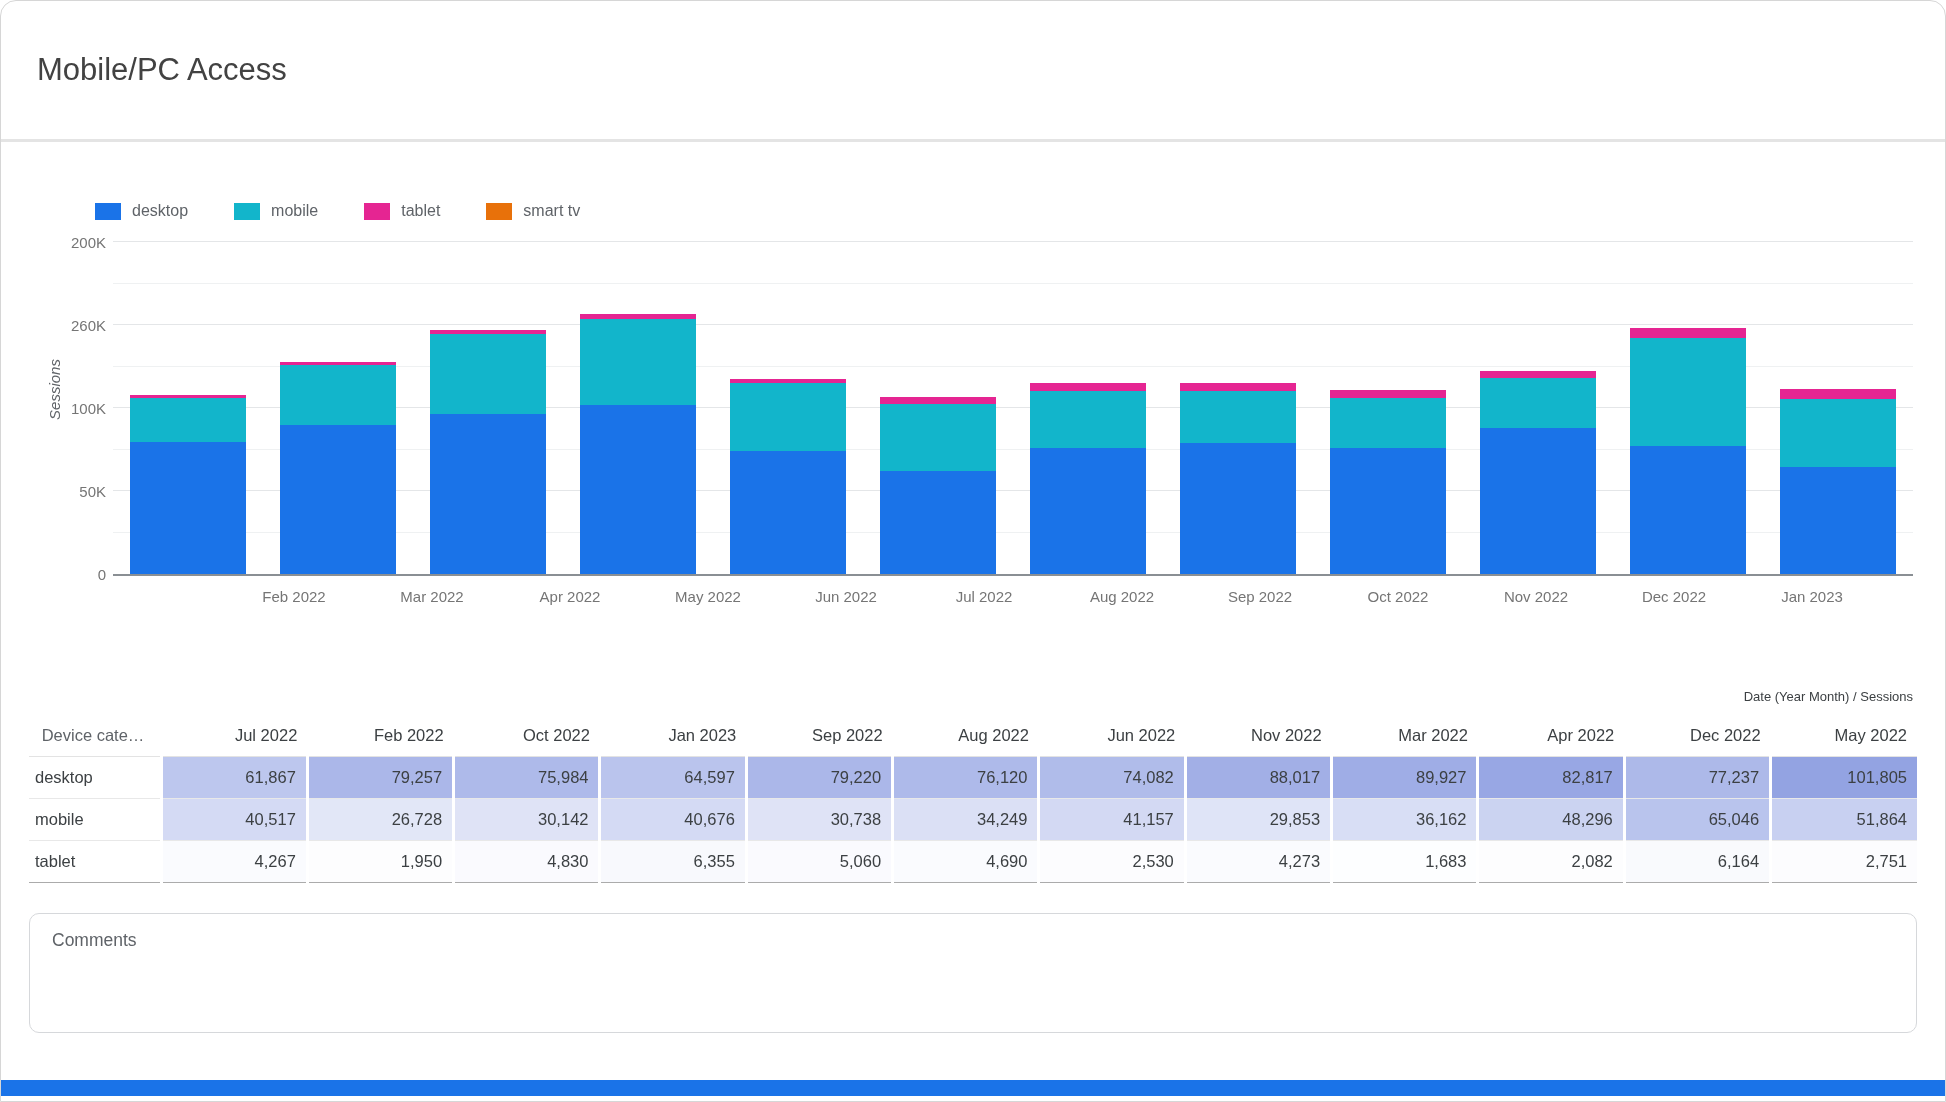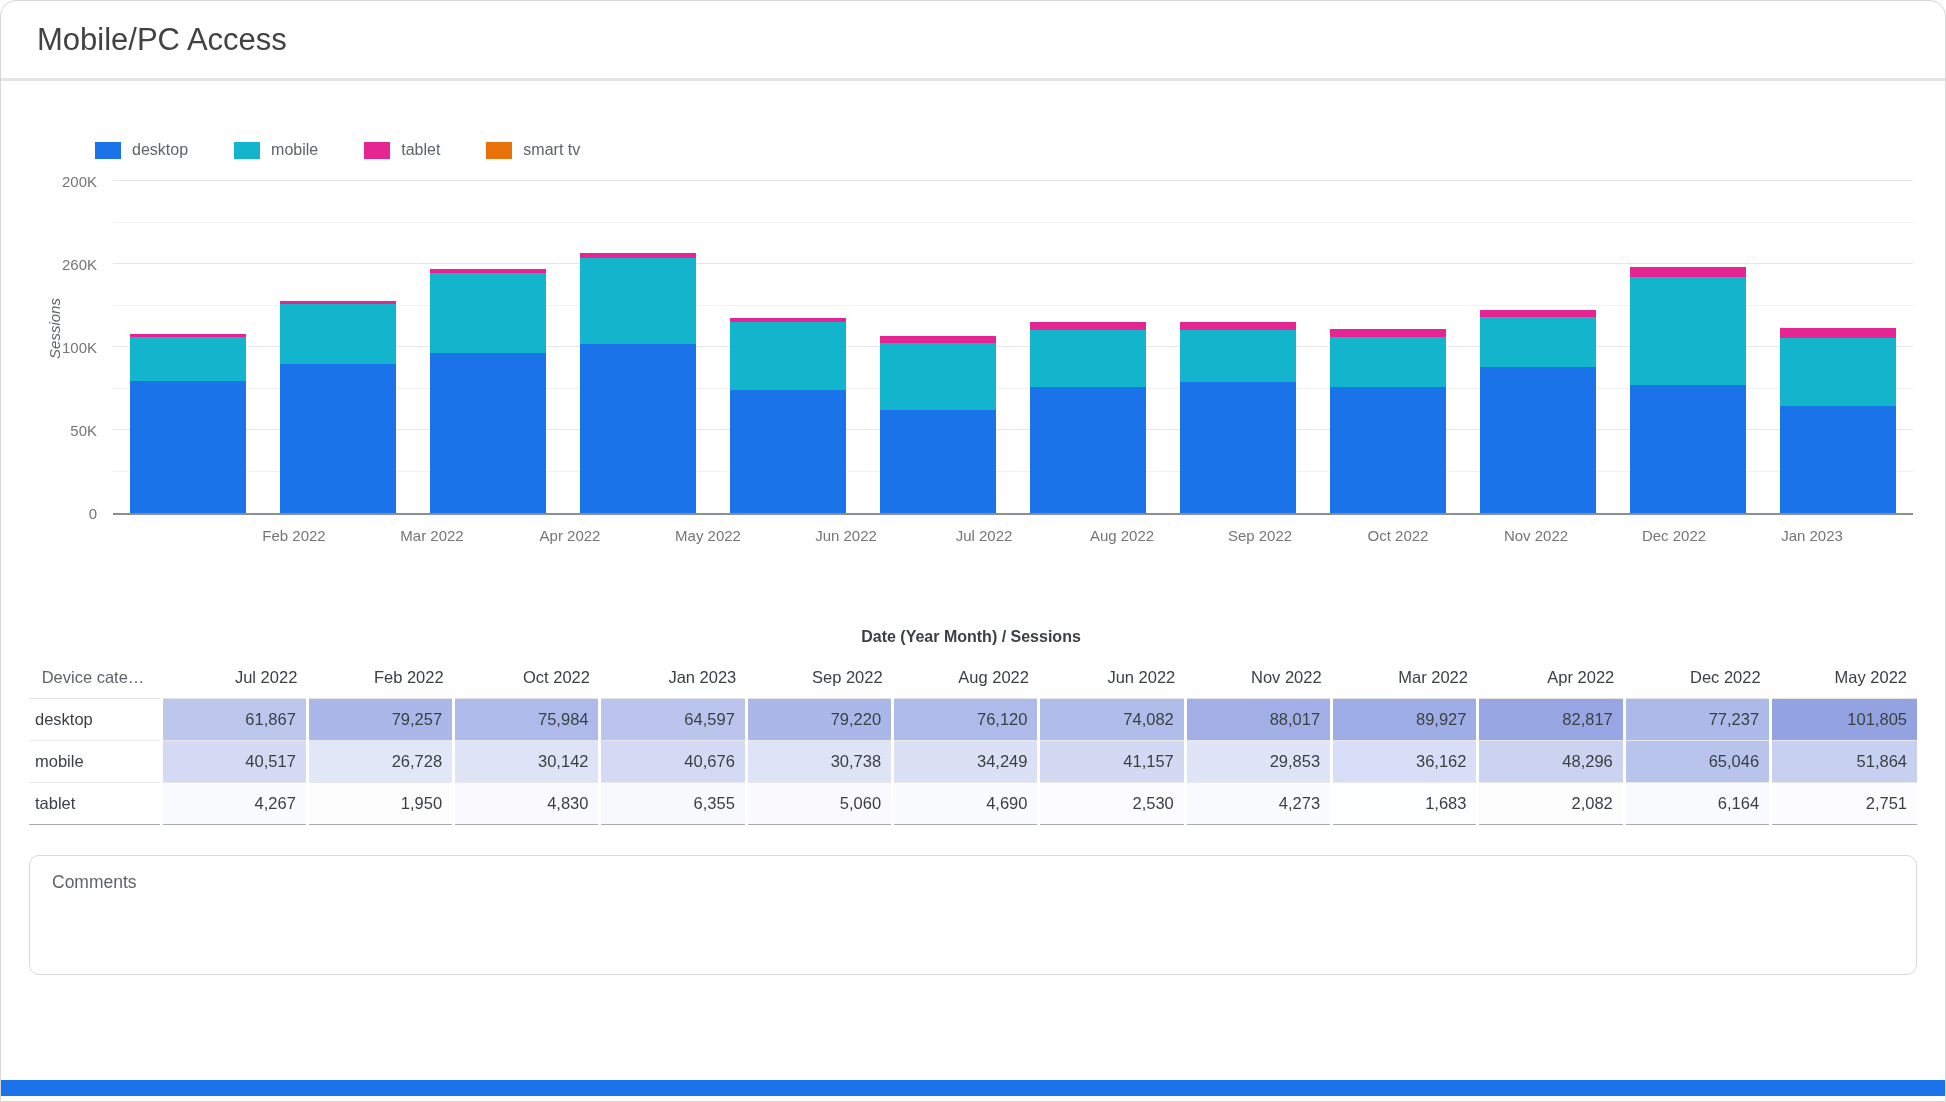--- a/index.html
+++ b/index.html
@@ -7,52 +7,52 @@
   body {
     width: 1946px; height: 1102px;
     font-family: "Liberation Sans", sans-serif;
     background: #ffffff;
     border: 1px solid #d6d6d6;
     border-radius: 16px 16px 0 0;
     overflow: hidden;
     position: relative;
   }
   .app-header {
-    height: 80px; display: flex; align-items: center;
+    height: 141px; display: flex; align-items: center;
     padding: 0 36px;
     border-bottom: 3px solid #e4e4e4;
   }
   .app-title { font-size: 31px; font-weight: 400; color: #424242; margin: 0; }
 
   
   .chart-section { margin-top: 58px; }
   .legend { display: flex; align-items: center; gap: 46px; margin-left: 94px; height: 22px; }
   .legend-item { display: flex; align-items: center; gap: 11px; font-size: 16px; color: #5f6368; cursor: pointer; }
   .legend-swatch { width: 26px; height: 17px; display: inline-block; }
   .chart-body { margin-top: 20px; padding-left: 112px; padding-right: 32px; position: relative; }
   .plot { position: relative; height: 334px; border-bottom: 2px solid #8a8f94; }
   .ylabel {
     position: absolute; left: -104px; top: 42%; width: 90px; text-align: center;
     transform: rotate(-90deg); font-style: italic; font-size: 15px; color: #5f6368;
   }
   .ytick {
-    position: absolute; right: 100%; margin-right: 16px; transform: translateY(50%);
+    position: absolute; right: 100%; margin-right: 7px; transform: translateY(50%);
     font-size: 15px; color: #757575; white-space: nowrap;
   }
   .gridline { position: absolute; left: 0; right: 0; height: 1px; background: #e4e6e8; z-index: 1; }
   .gridline.minor { background: #eff1f2; }
   .bars { position: absolute; left: 0; right: 0; top: 0; bottom: 0; display: flex; justify-content: space-around; align-items: flex-end; z-index: 2; }
   .bar-col { width: 6.4%; height: 100%; display: flex; flex-direction: column; justify-content: flex-end; cursor: pointer; }
   .bar-seg { width: 100%; }
   .xaxis { display: flex; justify-content: space-around; padding-left: 112px; padding-right: 32px; margin-top: 12px; }
   .xtick { width: 6.4%; text-align: center; font-size: 15px; color: #757575; white-space: nowrap; }
 
   
   .table-section { margin: 84px 28px 0; }
-  .corner-title { text-align: center; font-weight: bold; font-size: 16px; color: #3c4043; padding-right: 4px; margin-bottom: 12px; }
+  .corner-title { text-align: right; font-weight: normal; font-size: 13px; color: #3c4043; padding-right: 4px; margin-bottom: 12px; }
   table { width: 100%; border-collapse: collapse; table-layout: fixed; font-size: 16.5px; color: #3c4043; }
   thead th { font-weight: 400; text-align: right; height: 40px; padding-right: 10px; border-bottom: 1px solid #e3e3e3; color: #3c4043; cursor: pointer; }
   thead th:first-child { width: 132px; text-align: center; padding-left: 6px; color: #5f6368; }
   tbody td { height: 42px; text-align: right; padding-right: 10px; border-bottom: 1px solid #e8e8e8; }
   tbody td:first-child { text-align: left; padding-left: 6px; }
   td.heat { border-left: 3px solid #ffffff; }
   tbody tr:nth-child(3) td { border-bottom-color: #ababab; }
   tr.total-row { font-weight: bold; }
   tr.total-row td { border-bottom: none; }
 

